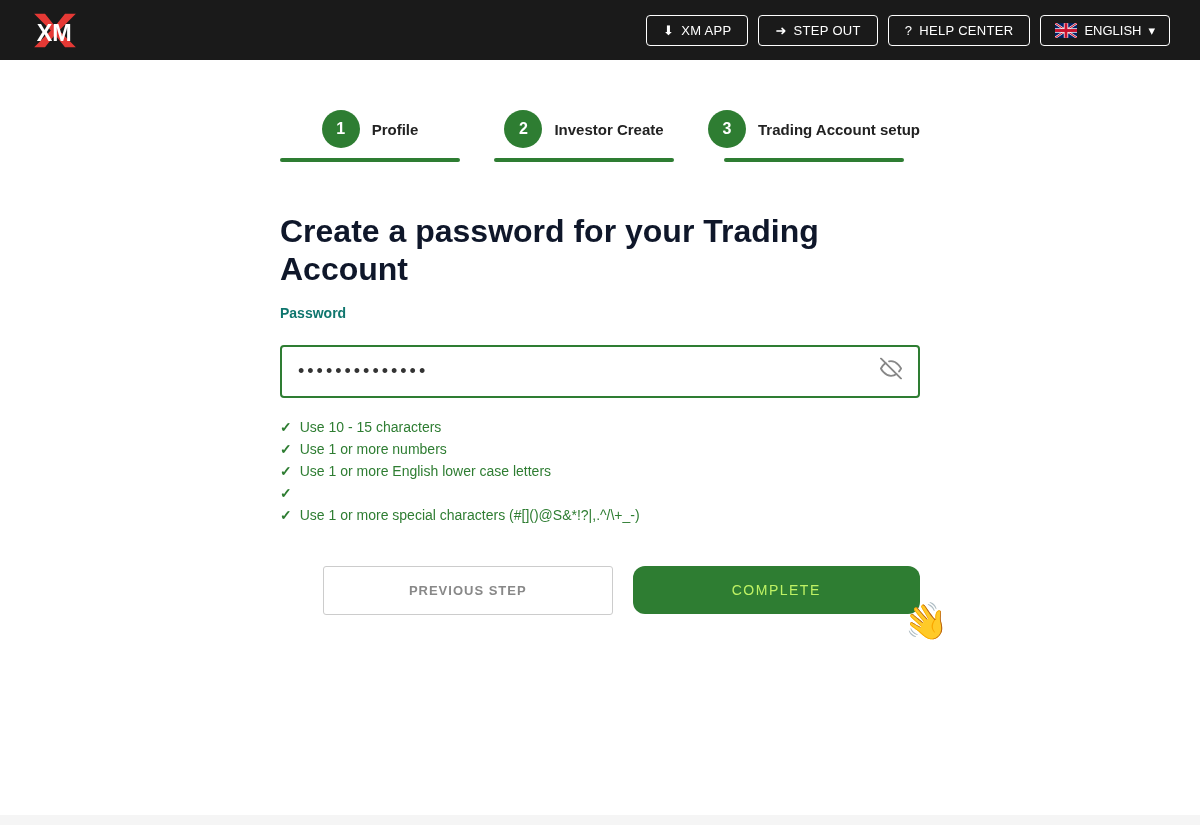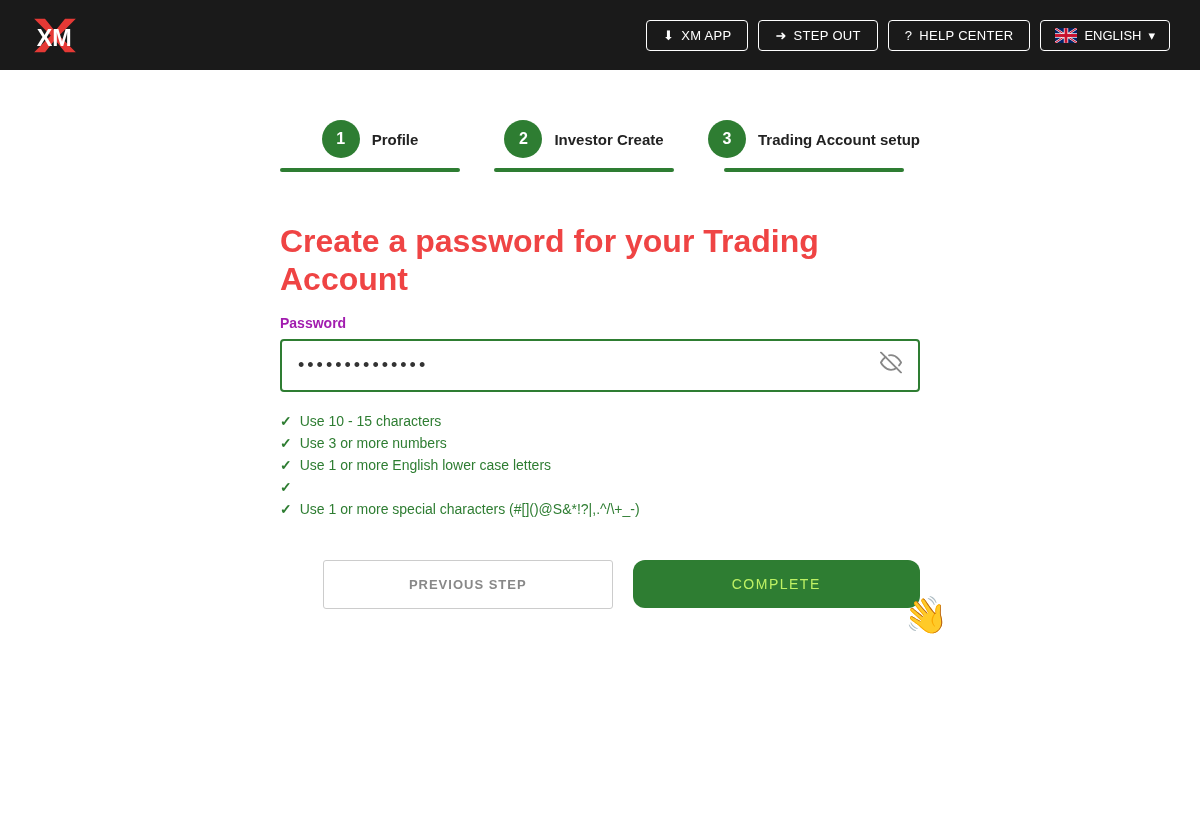--- a/index.html
+++ b/index.html
@@ -1,21 +1,21 @@
 <!DOCTYPE html>
 <html><head>
   <meta charset="utf-8">
   <style>
     * { box-sizing: border-box; margin: 0; padding: 0; }
     body { font-family: Arial, sans-serif; background: #f5f5f5; min-height: 825px; }
 
     
     .header {
       background: #1a1a1a;
-      height: 70px;
+      height: 60px;
       display: flex;
       align-items: center;
       justify-content: space-between;
       padding: 0 30px;
     }
     .logo {
       display: flex;
       align-items: center;
       gap: 8px;
     }
@@ -116,37 +116,37 @@
     }
     .step-connector {
       width: 40px;
       margin-top: 19px;
     }
 
     
     .page-title {
       font-size: 32px;
       font-weight: 700;
-      color: #ef4444;
+      color: #0f172a;
       margin-bottom: 16px;
       line-height: 1.2;
     }
     .page-subtitle {
       font-size: 15px;
       color: #444;
       line-height: 1.6;
       margin-bottom: 40px;
     }
 
     
     .field-label {
       font-size: 14px;
       font-weight: 700;
-      color: #a21caf;
-      margin-bottom: 8px;
+      color: #0f766e;
+      margin-bottom: 24px;
     }
     .password-wrapper {
       position: relative;
       margin-bottom: 18px;
     }
     .password-input {
       width: 100%;
       border: 2px solid #2e7d32;
       border-radius: 4px;
       padding: 14px 50px 14px 16px;
@@ -335,21 +335,21 @@
       </button>
     </div>
 
     <ul class="validation-list">
       <li>
         <span class="check-icon">✓</span>
         <span>Use 10 - 15 characters</span>
       </li>
       <li>
         <span class="check-icon">✓</span>
-        <span>Use 3 or more numbers</span>
+        <span>Use 1 or more numbers</span>
       </li>
       <li>
         <span class="check-icon">✓</span>
         <span>Use 1 or more English lower case letters</span>
       </li>
       <li>
         <span class="check-icon">✓</span>
       </li>
       <li>
         <span class="check-icon">✓</span>

